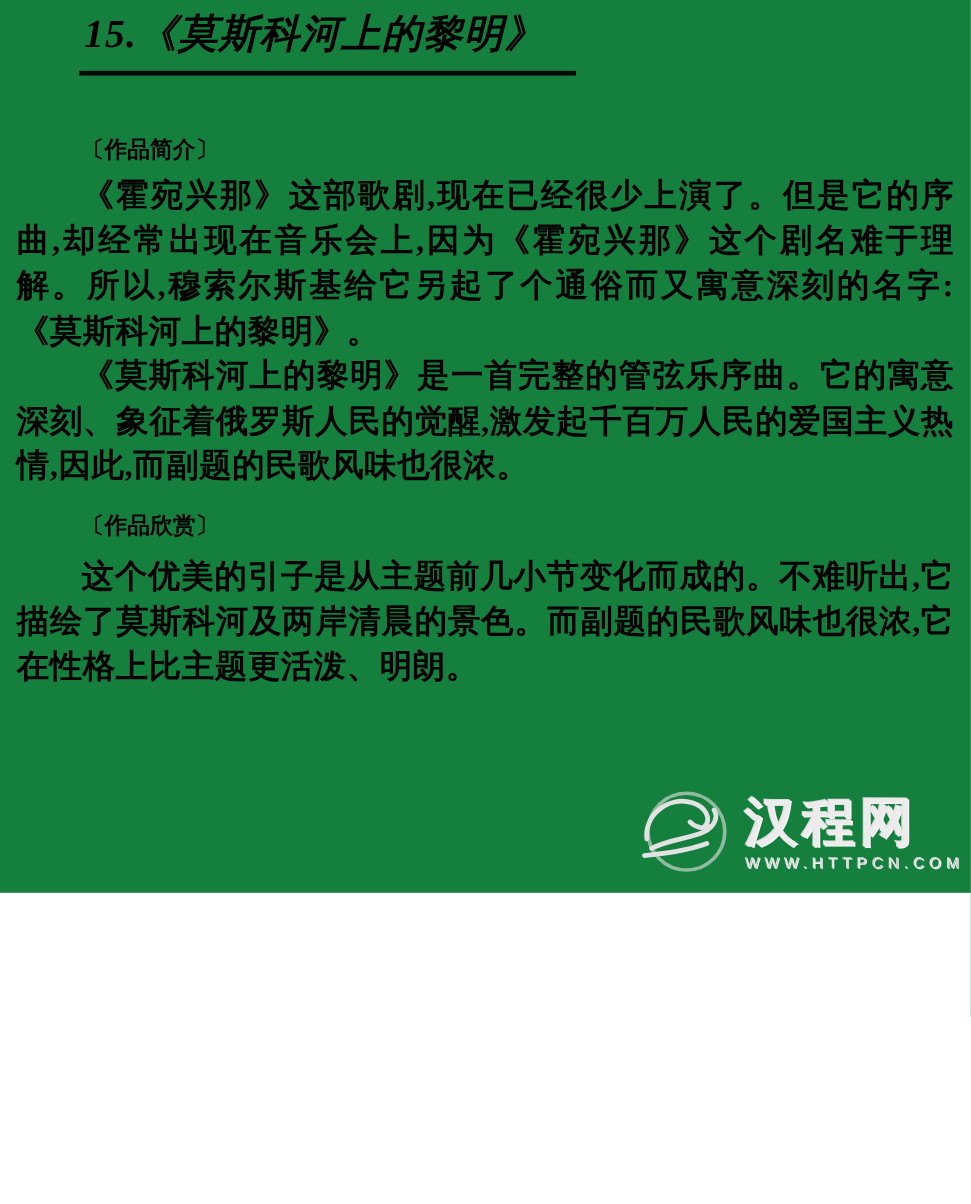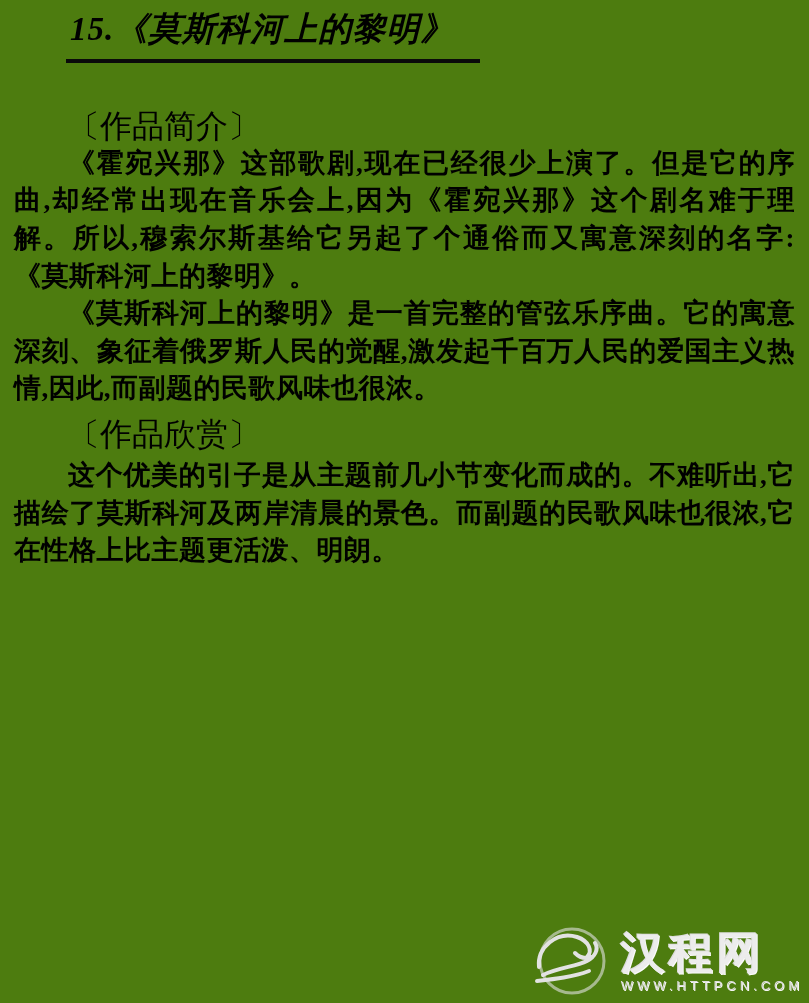--- a/index.html
+++ b/index.html
@@ -8,22 +8,22 @@
     height: 1003px;
     background: #ffffff;
     color: #000000;
     font-family: "Liberation Serif", serif;
     position: relative;
     overflow: hidden;
   }
   .page {
     position: relative;
     width: 809px;
-    height: 1003px;
-    background: #4d7c0f;
+    height: 744px;
+    background: #15803d;
   }
   .content {
     padding: 6px 14px 0 14px;
   }
   
   .title-row {
     margin-left: 52px;
     margin-bottom: 44px;
   }
   .doc-title {
@@ -33,46 +33,46 @@
     font-weight: bold;
     font-style: italic;
     letter-spacing: 1px;
     margin: 0;
     padding: 2px 26px 8px 4px;
     border-bottom: 4px solid #0a0a0a;
     font-family: "Liberation Serif", serif;
   }
   
   .section-heading {
-    font-size: 32px;
-    font-weight: normal;
+    font-size: 19px;
+    font-weight: bold;
     line-height: 38px;
     margin: 0 0 0 54px;
     font-family: "Liberation Sans", sans-serif;
   }
   .section-heading.second {
-    margin-top: 7px;
+    margin-top: 12px;
     margin-bottom: 4px;
   }
   
   .para {
     font-size: 27px;
     font-weight: bold;
     line-height: 37.6px;
     text-align: justify;
     text-indent: 2em;
     margin: 0;
     letter-spacing: 0.5px;
     font-family: "Liberation Serif", serif;
   }
   
   .watermark {
     position: absolute;
     right: 6px;
-    bottom: 2px;
+    bottom: 10px;
     display: flex;
     align-items: center;
     gap: 6px;
     user-select: none;
   }
   .wm-logo { flex: 0 0 auto; }
   .wm-texts {
     display: flex;
     flex-direction: column;
     align-items: flex-start;

